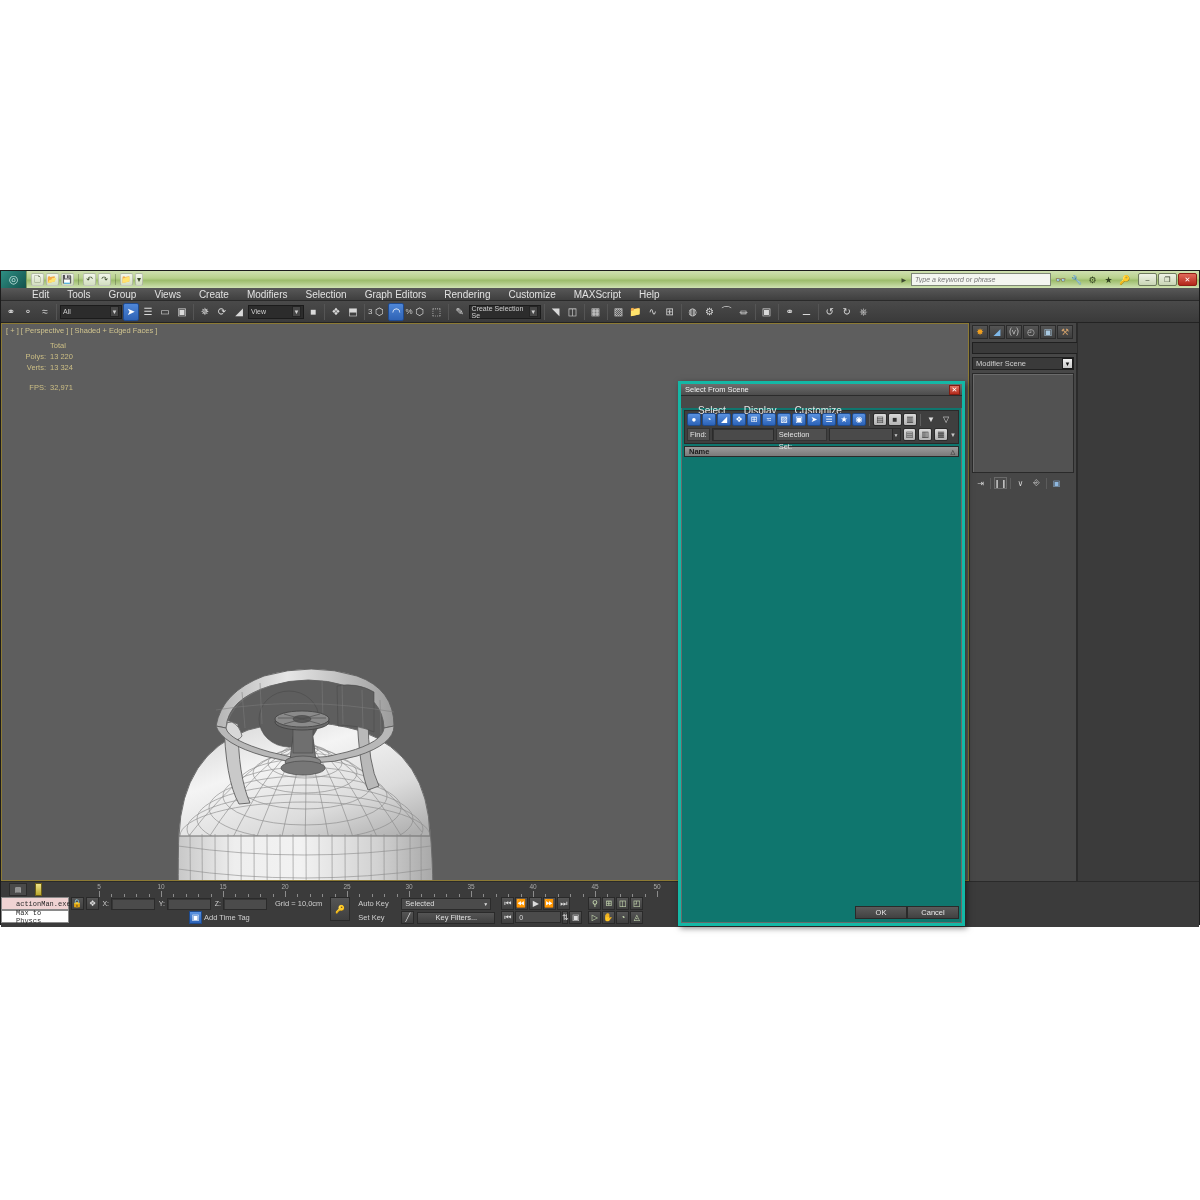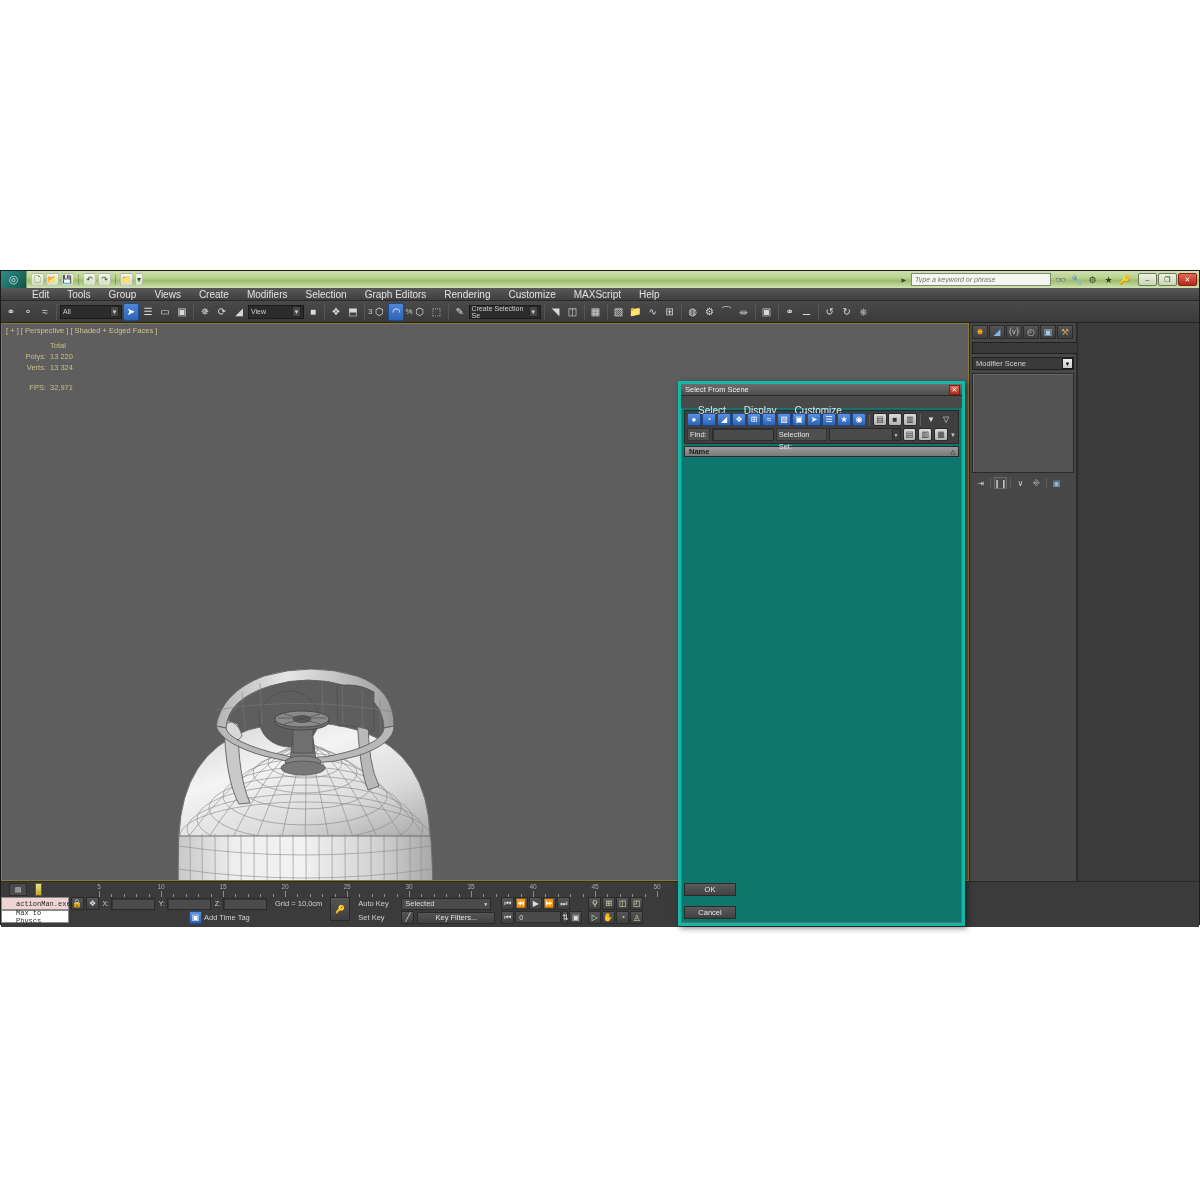--- a/index.html
+++ b/index.html
@@ -151,21 +151,21 @@
     border:1px solid #2a2a2a; color:#1b1b1b; font-weight:bold; font-size:7.5px;
     display:flex; align-items:center; padding-left:4px;
   }
   .dlg-list {
     margin:0 3px; height:455px; background:#5a5a5a; border:1px solid #2a2a2a;
     box-shadow:inset 1px 1px 0 #404040; overflow:hidden;
   }
   .dlg-row { display:flex; align-items:center; height:10px; padding-left:2px; gap:3px; }
   .dlg-row .ico { width:9px; height:9px; background:linear-gradient(135deg,#8fb8dd,#4a76a8); border:1px solid #2d4a6b; }
   .dlg-row .nm { font-size:7.5px; color:#d8d8d8; }
-  .dlg-btnrow { position:absolute; left:3px; right:3px; bottom:4px; display:flex; justify-content:flex-end; gap:10px;flex-direction:column; }
+  .dlg-btnrow { position:absolute; left:3px; right:3px; bottom:4px; display:flex; justify-content:flex-end; gap:0; }
   .dlg-btn {
     width:52px; height:13px; background:linear-gradient(to bottom,#5b5b5b,#414141);
     border:1px solid #2a2a2a; color:#e8e8e8; font-size:7.5px;
     display:flex; align-items:center; justify-content:center;
   }
 
   
   .timebar { height:13px; background:#3b3b3b; display:flex; align-items:center; }
   .tl-frame {
     width:90px; height:11px; margin-left:4px; background:#404040; border:1px solid #262626;

